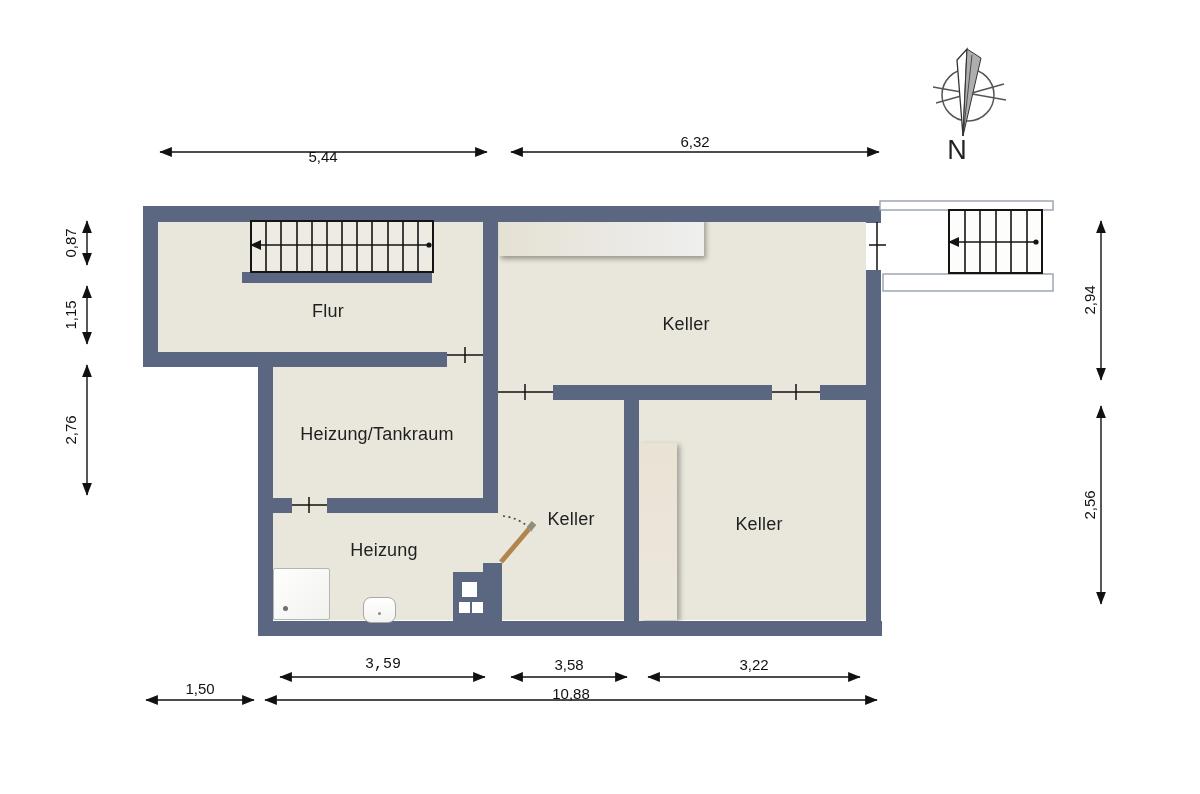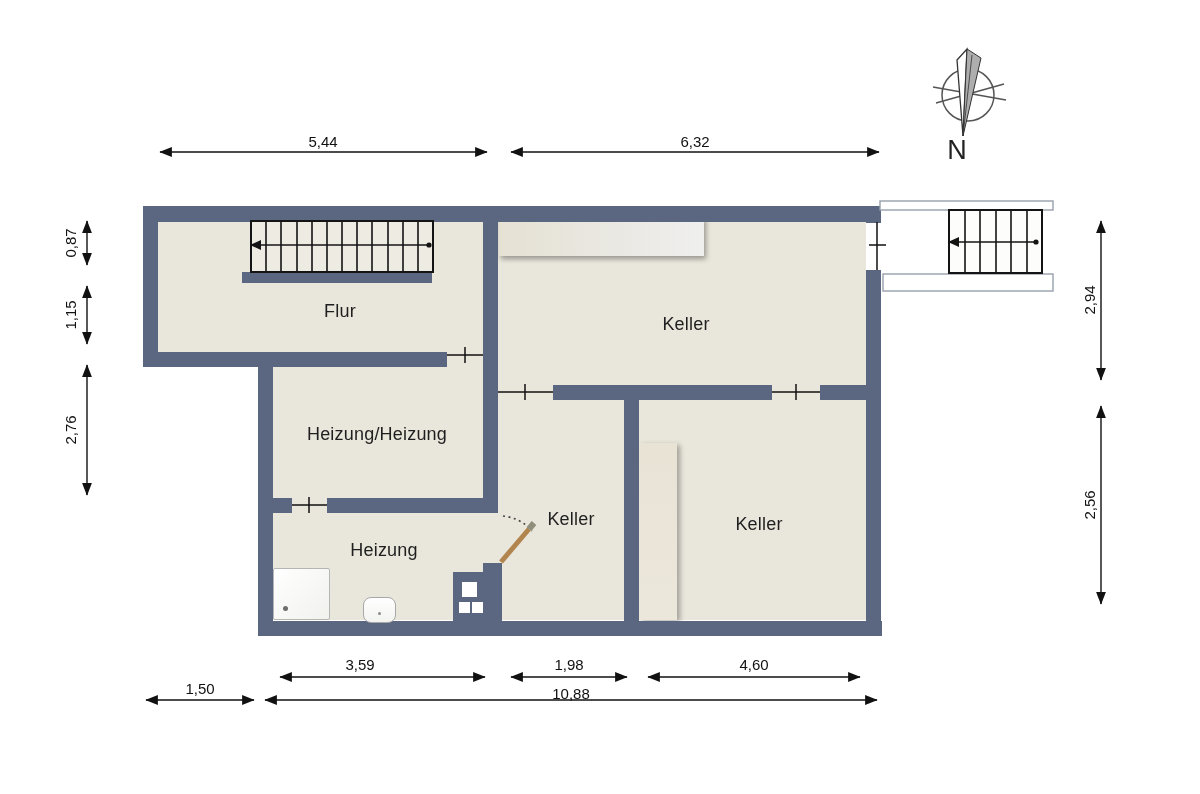--- a/index.html
+++ b/index.html
@@ -171,35 +171,35 @@
       <line x1="1101" y1="221" x2="1101" y2="380" marker-start="url(#ah)" marker-end="url(#ah)"></line>
       <line x1="1101" y1="406" x2="1101" y2="604" marker-start="url(#ah)" marker-end="url(#ah)"></line>
       <line x1="280" y1="677" x2="485" y2="677" marker-start="url(#ah)" marker-end="url(#ah)"></line>
       <line x1="511" y1="677" x2="627" y2="677" marker-start="url(#ah)" marker-end="url(#ah)"></line>
       <line x1="648" y1="677" x2="860" y2="677" marker-start="url(#ah)" marker-end="url(#ah)"></line>
       <line x1="146" y1="700" x2="254" y2="700" marker-start="url(#ah)" marker-end="url(#ah)"></line>
       <line x1="265" y1="700" x2="877" y2="700" marker-start="url(#ah)" marker-end="url(#ah)"></line>
     </g>
   </svg>
 
-  <span class="room-label" style="left:340px;top:311px;text-align:center;">Flur</span>
+  <span class="room-label" style="left:328px;top:311px;text-align:center;">Flur</span>
   <span class="room-label" style="left:686px;top:324px;">Keller</span>
-  <span class="room-label" style="left:377px;top:434px;">Heizung/Heizung</span>
+  <span class="room-label" style="left:377px;top:434px;">Heizung/Tankraum</span>
   <span class="room-label" style="left:384px;top:550px;">Heizung</span>
   <span class="room-label" style="left:571px;top:519px;">Keller</span>
   <span class="room-label" style="left:759px;top:524px;">Keller</span>
 
   <span class="north-label" style="left:957px;top:150px;">N</span>
 
-  <span class="dim" style="left:323px;top:141px;">5,44</span>
+  <span class="dim" style="left:323px;top:156px;">5,44</span>
   <span class="dim" style="left:695px;top:141px;">6,32</span>
   <span class="dim vert" style="left:70px;top:243px;">0,87</span>
   <span class="dim vert" style="left:70px;top:315px;">1,15</span>
   <span class="dim vert" style="left:70px;top:430px;">2,76</span>
   <span class="dim vert" style="left:1089px;top:300px;">2,94</span>
   <span class="dim vert" style="left:1089px;top:505px;">2,56</span>
-  <span class="dim" style="left:360px;top:664px;">3,59</span>
-  <span class="dim" style="left:569px;top:664px;">1,98</span>
-  <span class="dim" style="left:754px;top:664px;">4,60</span>
+  <span class="dim" style="left:383px;top:664px;font-family:Liberation Mono, monospace;">3,59</span>
+  <span class="dim" style="left:569px;top:664px;">3,58</span>
+  <span class="dim" style="left:754px;top:664px;">3,22</span>
   <span class="dim" style="left:200px;top:688px;">1,50</span>
   <span class="dim" style="left:571px;top:693px;">10,88</span>
 
 </div>
 
 </body></html>

